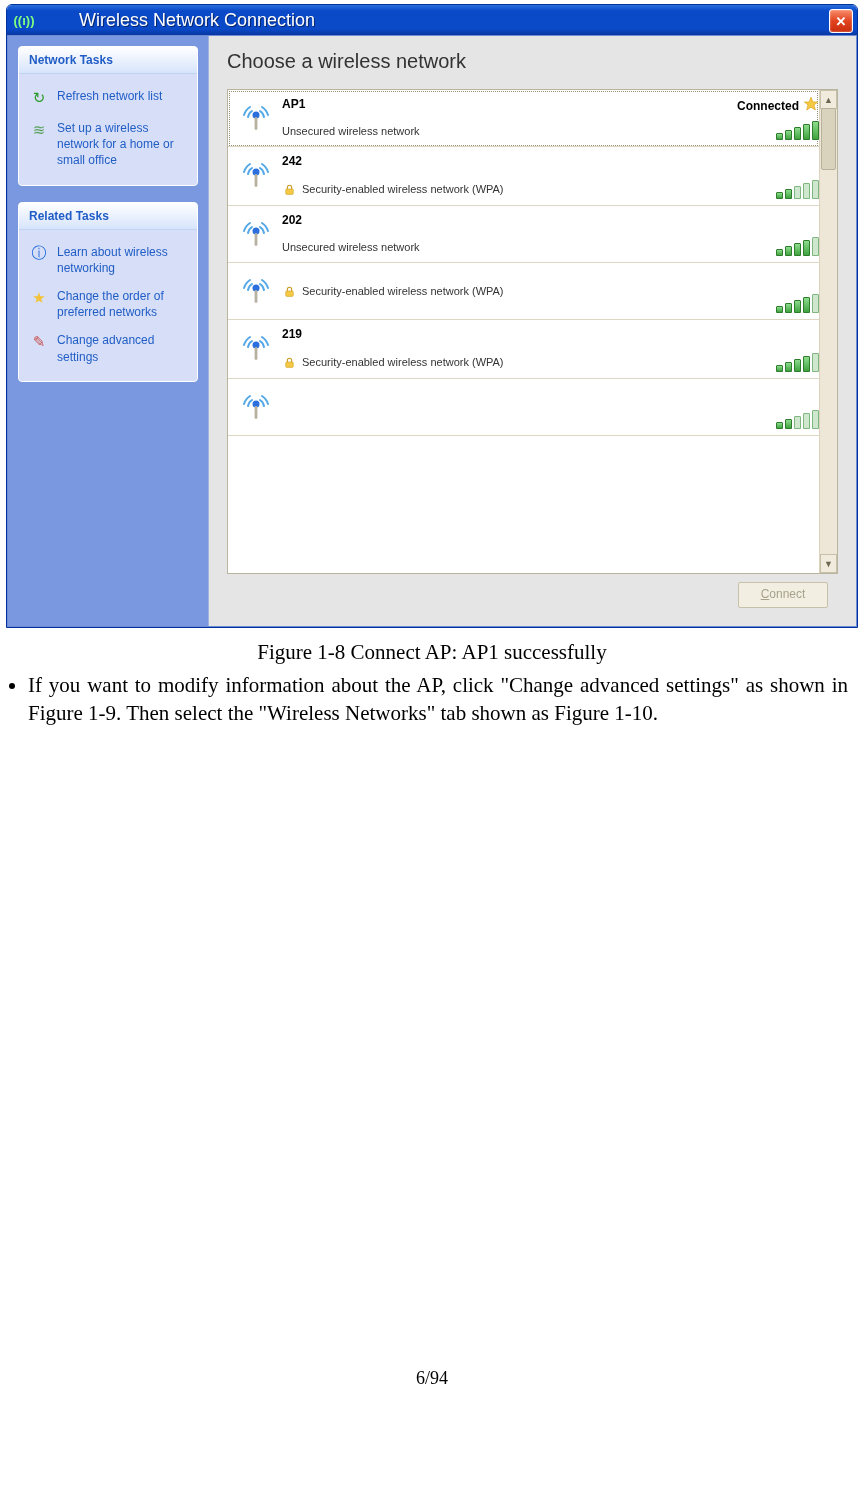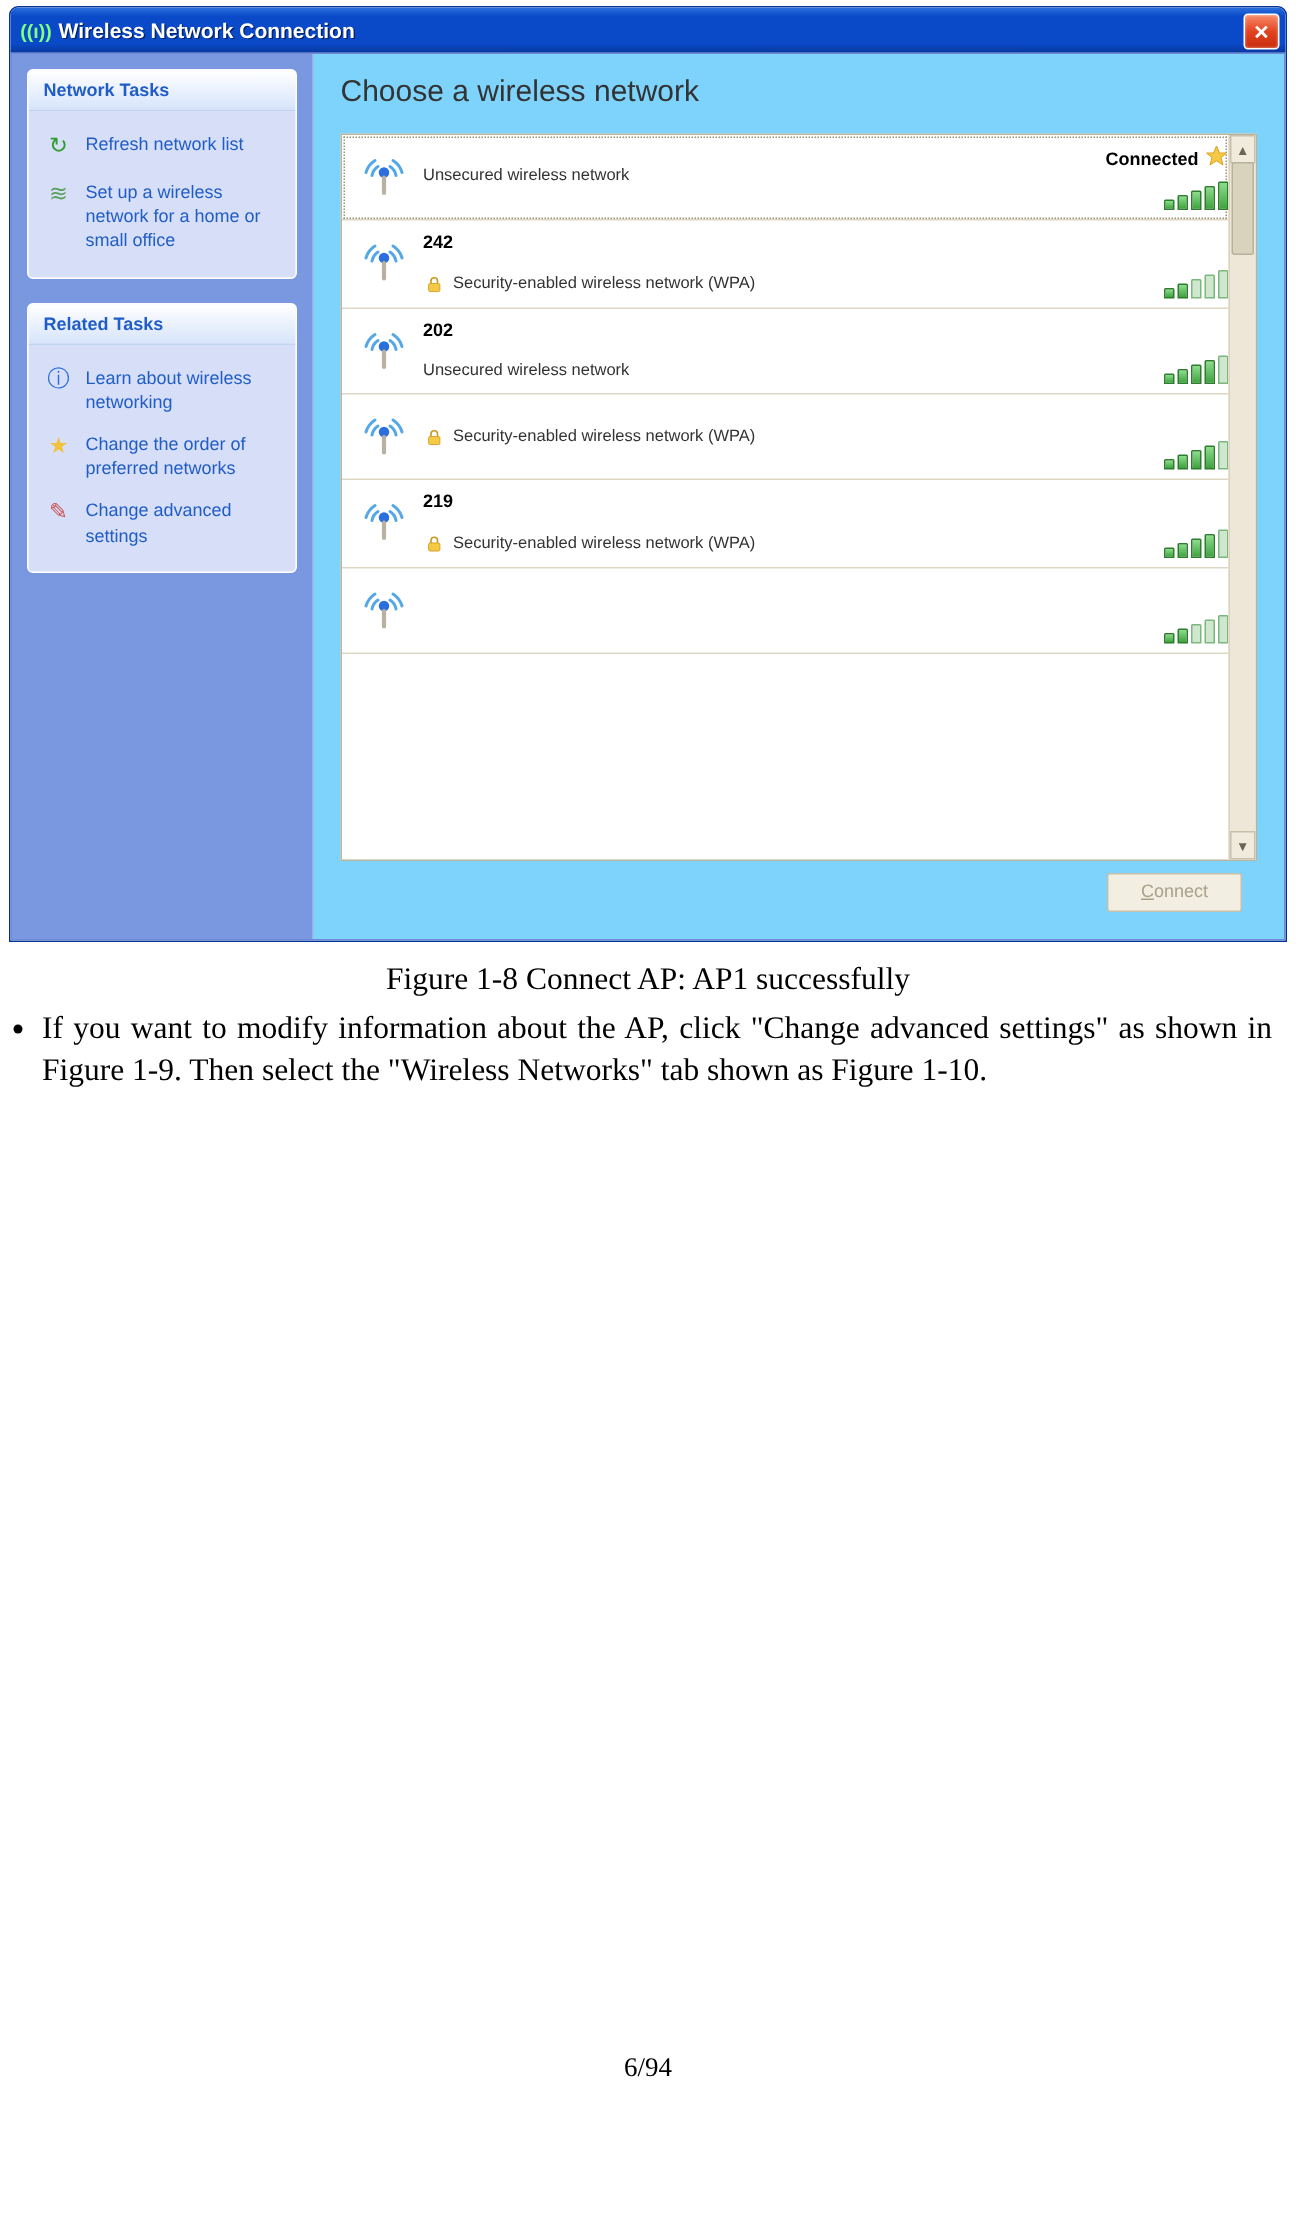--- a/index.html
+++ b/index.html
@@ -2,36 +2,36 @@
 <html><head>
 <meta charset="utf-8">
 <style>
   body { margin:0; padding:0; font-family:"Times New Roman",serif; background:#fff; width:864px; }
   .page { width:864px; padding:0; }
 
   
   .window { margin:4px 6px 0 6px; border:1px solid #003399; border-radius:6px 6px 0 0; overflow:hidden; font-family:Tahoma,Arial,sans-serif; }
   .titlebar { height:30px; background:linear-gradient(to bottom,#2a6fdd 0%,#0a49c8 20%,#0a49c8 80%,#0838a0 100%); display:flex; align-items:center; padding:0 4px 0 8px; position:relative; }
   .titlebar-icon { width:18px; height:18px; display:flex; align-items:center; justify-content:center; margin-right:6px; color:#7fff7f; font-weight:bold; font-size:13px; }
-  .titlebar-text { color:#fff; font-size:14px; font-weight:bold; text-shadow:1px 1px 0 #04246b; }
+  .titlebar-text { color:#fff; font-size:18px; font-weight:normal; text-shadow:1px 1px 0 #04246b;margin-left:40px; }
   .close-btn { position:absolute; right:4px; top:4px; width:22px; height:22px; background:linear-gradient(to bottom,#f88c6a,#e2431f 50%,#c82d0d); border:1px solid #fff; border-radius:3px; color:#fff; font-weight:bold; display:flex; align-items:center; justify-content:center; font-size:13px; font-family:Arial; box-shadow:inset 0 0 2px rgba(255,255,255,.6); cursor:pointer; }
 
   .client { display:flex; background:#7a98df; height:590px; border:1px solid #6f8bd8; }
 
   
   .sidebar { width:200px; padding:10px; box-sizing:border-box; background:#7a98df; }
   .sbox { background:#eef3fb; border:1px solid #fff; border-radius:4px; margin-bottom:16px; overflow:hidden; }
   .sbox-head { background:linear-gradient(to bottom,#fff,#d6e4fb); color:#215dc6; font-size:12px; font-weight:bold; padding:6px 10px; border-bottom:1px solid #c3d4f0; }
   .sbox-body { background:#d6dff7; padding:8px 6px 10px 6px; }
   .sitem { display:flex; align-items:flex-start; padding:6px 4px; color:#215dc6; font-size:12px; line-height:1.35; cursor:pointer; }
   .sitem .sicon { width:20px; height:20px; flex:0 0 20px; margin-right:8px; display:flex; align-items:center; justify-content:center; font-size:15px; }
   .sitem .stxt { flex:1; }
 
   
-  .right { flex:1; background:#7dd3fc; display:flex; flex-direction:column; border-left:1px solid #9fb3e2; }
+  .right { flex:1; background:#e5e5e5; display:flex; flex-direction:column; border-left:1px solid #9fb3e2; }
   .right-inner { padding:14px 18px 10px 18px; display:flex; flex-direction:column; flex:1; }
   .right h2 { margin:0 0 16px 0; font-size:20px; font-weight:normal; color:#333; }
   .right .instr { font-size:12px; color:#333; line-height:1.35; margin-bottom:8px; }
   .right .instr .u { text-decoration:underline; }
 
   .listwrap { flex:1; display:flex; border:1px solid #b8b49d; background:#fff; }
   .netlist { flex:1; overflow:hidden; }
   .scroll { width:17px; background:#eee7d7; border-left:1px solid #d9d2bd; position:relative; }
   .scroll .arrow { height:17px; background:#f0ebdc; border:1px solid #c7c0aa; display:flex; align-items:center; justify-content:center; font-size:9px; color:#6b6651; cursor:pointer; }
   .scroll .thumb { position:absolute; left:1px; right:1px; top:18px; height:60px; background:#d9d2bd; border:1px solid #b7b09a; border-radius:2px; cursor:pointer; }
@@ -124,20 +124,21 @@
                         <path d="M6 16 A14 14 0 0 1 12 8"></path>
                         <path d="M10 18 A9 9 0 0 1 14 12"></path>
                         <path d="M30 16 A14 14 0 0 0 24 8"></path>
                         <path d="M26 18 A9 9 0 0 0 22 12"></path>
                       </g>
                       <circle cx="18" cy="16" r="3.5" fill="#2a6fdd"></circle>
                       <rect x="16.6" y="18" width="2.8" height="13" rx="1.4" fill="#b8b0a0"></rect>
                     </svg>
                   </div>
                   <div class="body">
+                    <div class="name">AP1</div>
                     <div class="desc-row">
                       <span>Unsecured wireless network</span>
                     </div>
                   </div>
                   <div class="right-col">
                     <div class="status">
                       <span>Connected</span>
                       <span class="star"><svg width="16" height="16" viewBox="0 0 24 24">
                           <polygon points="12,2 15,9 22,9 16.5,13.5 18.5,21 12,16.8 5.5,21 7.5,13.5 2,9 9,9" fill="#f6c945" stroke="#d9a31c" stroke-width="1"></polygon>
                         </svg></span>

